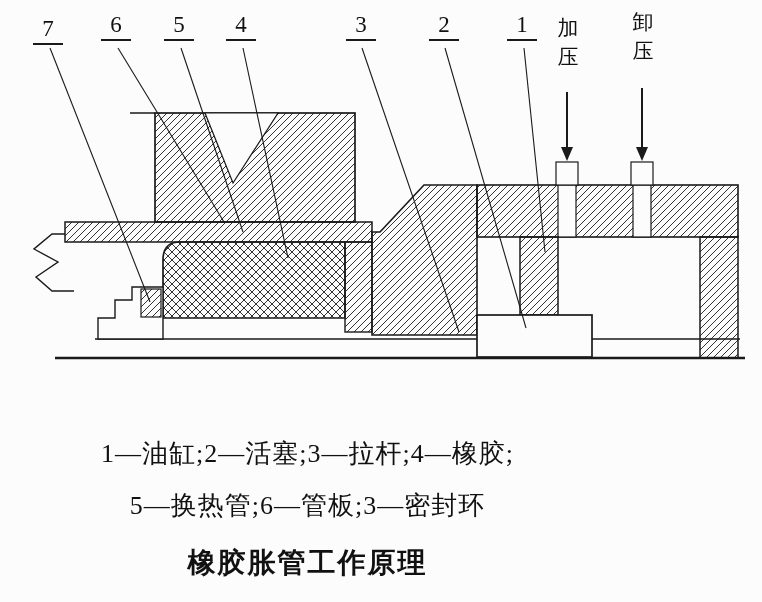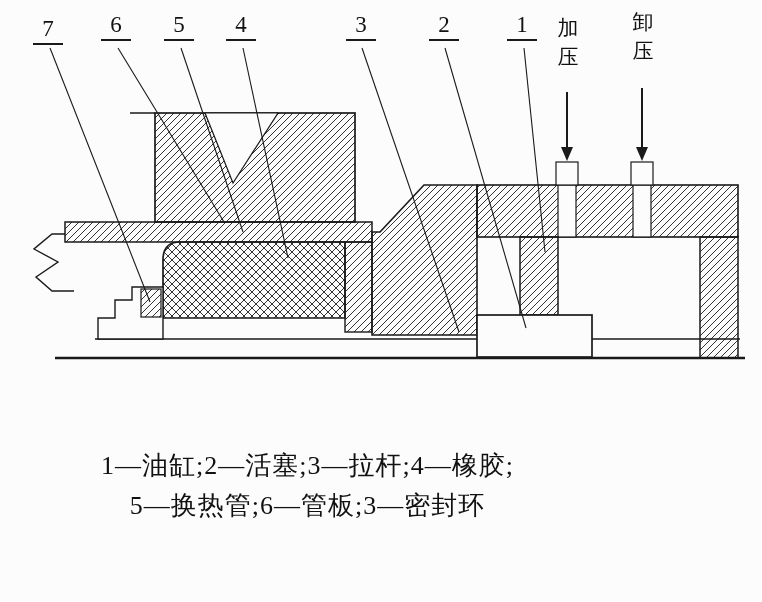--- a/index.html
+++ b/index.html
@@ -25,21 +25,21 @@
   .pressure {
     position:absolute; width:34px; text-align:center;
     font-size:21px; line-height:1.4; white-space:pre-line; color:#111;
   }
   .jia { left:551px; top:14px; }
   .xie { left:626px; top:8px; }
   .caption {
     position:absolute; left:0; width:615px; text-align:center;
     font-size:26px; letter-spacing:1px;
   }
-  .caption1 { top:448px; }
+  .caption1 { top:436px; }
   .caption2 { top:488px; }
   .figtitle {
     position:absolute; left:0; top:544px; width:615px; text-align:center;
     font-size:28px; font-weight:700; letter-spacing:2px;
   }
 </style>
 </head>
 <body>
 
 <div class="page">
@@ -115,13 +115,14 @@
 
     <div class="pressure jia">加
 压</div>
     <div class="pressure xie">卸
 压</div>
   </div>
 
   <div class="caption caption1">1—油缸;2—活塞;3—拉杆;4—橡胶;</div>
   <div class="caption caption2">5—换热管;6—管板;3—密封环</div>
 
+  <div class="figtitle">橡胶胀管工作原理</div>
 </div>
 
 </body></html>

